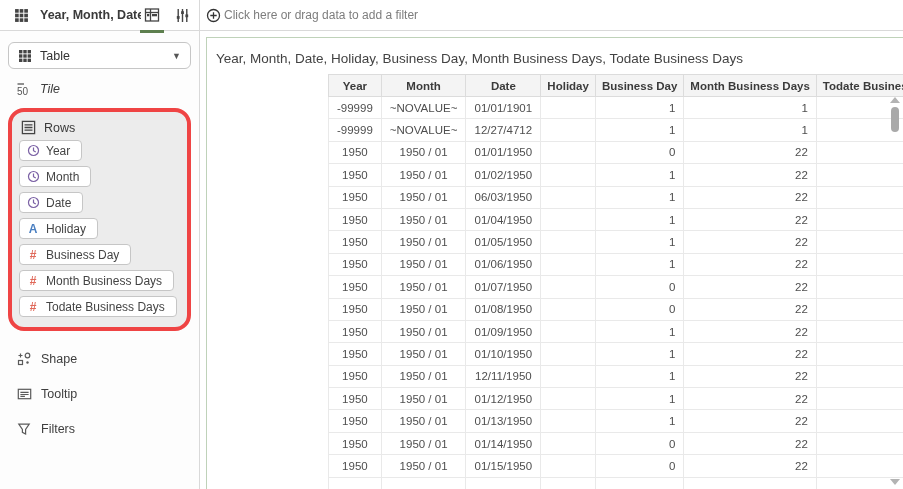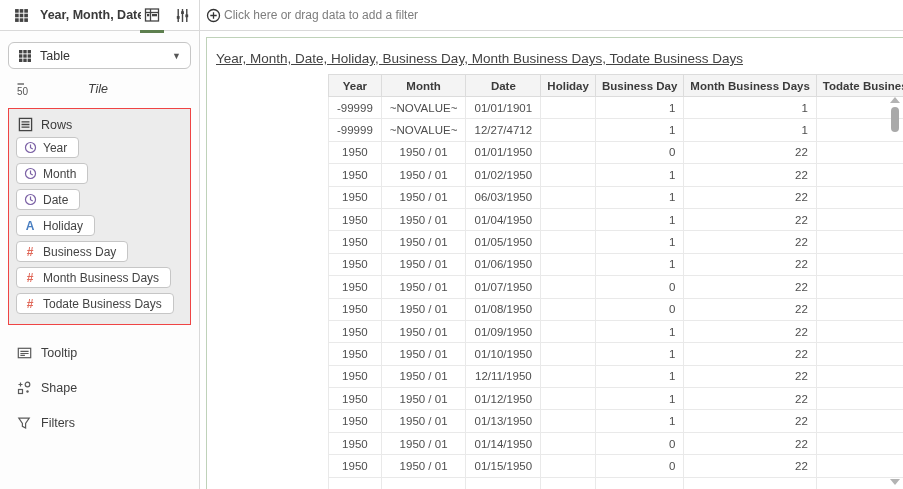--- a/index.html
+++ b/index.html
@@ -23,41 +23,41 @@
 
   
   .body { flex:1; display:flex; min-height:0; }
   .sidebar { width:200px; flex:0 0 200px; border-right:1px solid #d9d9d9; background:#fdfdfd; overflow:hidden; }
 
   .viz-select { margin:11px 8px 0 8px; height:27px; background:#fff; border:1px solid #c6c6c6; border-radius:6px;
     display:flex; align-items:center; padding:0 9px; cursor:pointer; }
   .viz-select .lbl { font-size:12.5px; color:#333; margin-left:8px; }
   .viz-select .caret { margin-left:auto; font-size:9px; color:#555; }
 
-  .tile-item { margin:13px 0 0 16px; display:flex; align-items:center; cursor:pointer;gap:48px; }
+  .tile-item { margin:13px 0 0 16px; display:flex; align-items:center; cursor:pointer; }
   .tile-item .lbl { font-size:12.5px; margin-left:9px; color:#3e3e3e;font-style:italic; }
 
-  .rows-box { margin:12px 8px 0 8px; background:#ececec; border:1px solid #ef4444; border-radius:0;
+  .rows-box { margin:12px 8px 0 8px; background:#ececec; border:4px solid #ef4444; border-radius:16px;
     padding:7px 6px 10px 7px; }
   .rows-header { display:flex; align-items:center; margin:1px 0 3px 2px; }
   .rows-header .lbl { font-size:12.5px; color:#3a3a3a; margin-left:8px; }
   .pill { display:flex; width:fit-content; align-items:center; background:#fff; border:1px solid #c6c6c6;
     border-radius:4px; height:21px; margin-top:5px; padding:0 11px 0 6px; cursor:pointer; }
   .pill .p-ic { width:14px; display:inline-flex; justify-content:center; align-items:center; font-size:12px; font-weight:700; }
   .pill .p-lbl { font-size:12px; color:#444; margin-left:6px; white-space:nowrap; }
 
   .section-item { display:flex; align-items:center; margin:20px 0 0 16px; cursor:pointer; height:15px; }
   .section-item .s-ic { width:16px; display:inline-flex; justify-content:center; color:#5a5a5a; }
   .section-item .s-lbl { font-size:12.5px; color:#3e3e3e; margin-left:9px; }
 
   
   .main { flex:1; position:relative; overflow:hidden; background:#fff; }
   .canvas { position:absolute; left:6px; top:6px; width:766px; height:540px;
     border:1.5px solid #bfd2b9; background:#fff; }
-  .canvas-title { position:absolute; left:9px; top:13px; font-size:13.5px; color:#434343; white-space:nowrap;text-decoration:underline; }
+  .canvas-title { position:absolute; left:9px; top:13px; font-size:13.5px; color:#434343; white-space:nowrap; }
 
   .table-wrap { position:absolute; left:121px; top:36px; }
   table { border-collapse:collapse; table-layout:fixed; }
   th { height:22px; background:#f4f4f4; font-size:11.5px; font-weight:700; color:#3b3b3b;
     border:1px solid #dcdcdc; padding:0 6px; white-space:nowrap; }
   td { height:22.4px; font-size:11.5px; color:#4e4e4e; border:1px solid #e9e9e9; background:#fff;
     padding:0 8px; white-space:nowrap; }
   td.al-c { text-align:center; } th.al-c { text-align:center; }
   td.al-r { text-align:right; }
 
@@ -218,37 +218,37 @@
                 <span style="color:#e0695a;font-size:12px;font-weight:700">#</span>
               </span>
               <span class="p-lbl">Todate Business Days</span>
             </div>
           </div>
       </div>
 
       <div id="section-list">
           <div class="section-item">
             <span class="s-ic">
-              <svg width="15" height="14" viewBox="0 0 15 14" fill="none" stroke="#5a5a5a" stroke-width="1.2">
-                <rect x="1.3" y="2.3" width="12.4" height="9.4"></rect>
-                <path d="M3.4 5.3h8.2M3.4 7.5h8.2M3.4 9.3h4.5"></path>
-              </svg>
-            </span>
-            <span class="s-lbl">Tooltip</span>
-          </div>
-          <div class="section-item">
-            <span class="s-ic">
               <svg width="14" height="14" viewBox="0 0 14 14" fill="none" stroke="#5a5a5a" stroke-width="1.2">
                 <path d="M3.5 1.5v4M1.5 3.5h4"></path>
                 <circle cx="10.5" cy="3.5" r="2.3"></circle>
                 <rect x="1.5" y="8.5" width="4" height="4"></rect>
                 <circle cx="10.5" cy="10.5" r="1.2" fill="#5a5a5a" stroke="none"></circle>
               </svg>
             </span>
             <span class="s-lbl">Shape</span>
+          </div>
+          <div class="section-item">
+            <span class="s-ic">
+              <svg width="15" height="14" viewBox="0 0 15 14" fill="none" stroke="#5a5a5a" stroke-width="1.2">
+                <rect x="1.3" y="2.3" width="12.4" height="9.4"></rect>
+                <path d="M3.4 5.3h8.2M3.4 7.5h8.2M3.4 9.3h4.5"></path>
+              </svg>
+            </span>
+            <span class="s-lbl">Tooltip</span>
           </div>
           <div class="section-item">
             <span class="s-ic">
               <svg width="14" height="14" viewBox="0 0 14 14" fill="none" stroke="#5a5a5a" stroke-width="1.2">
                 <path d="M1.8 2.2h10.4L8.6 7.4v4.6l-3.2-1.6V7.4z"></path>
               </svg>
             </span>
             <span class="s-lbl">Filters</span>
           </div>
         </div>

